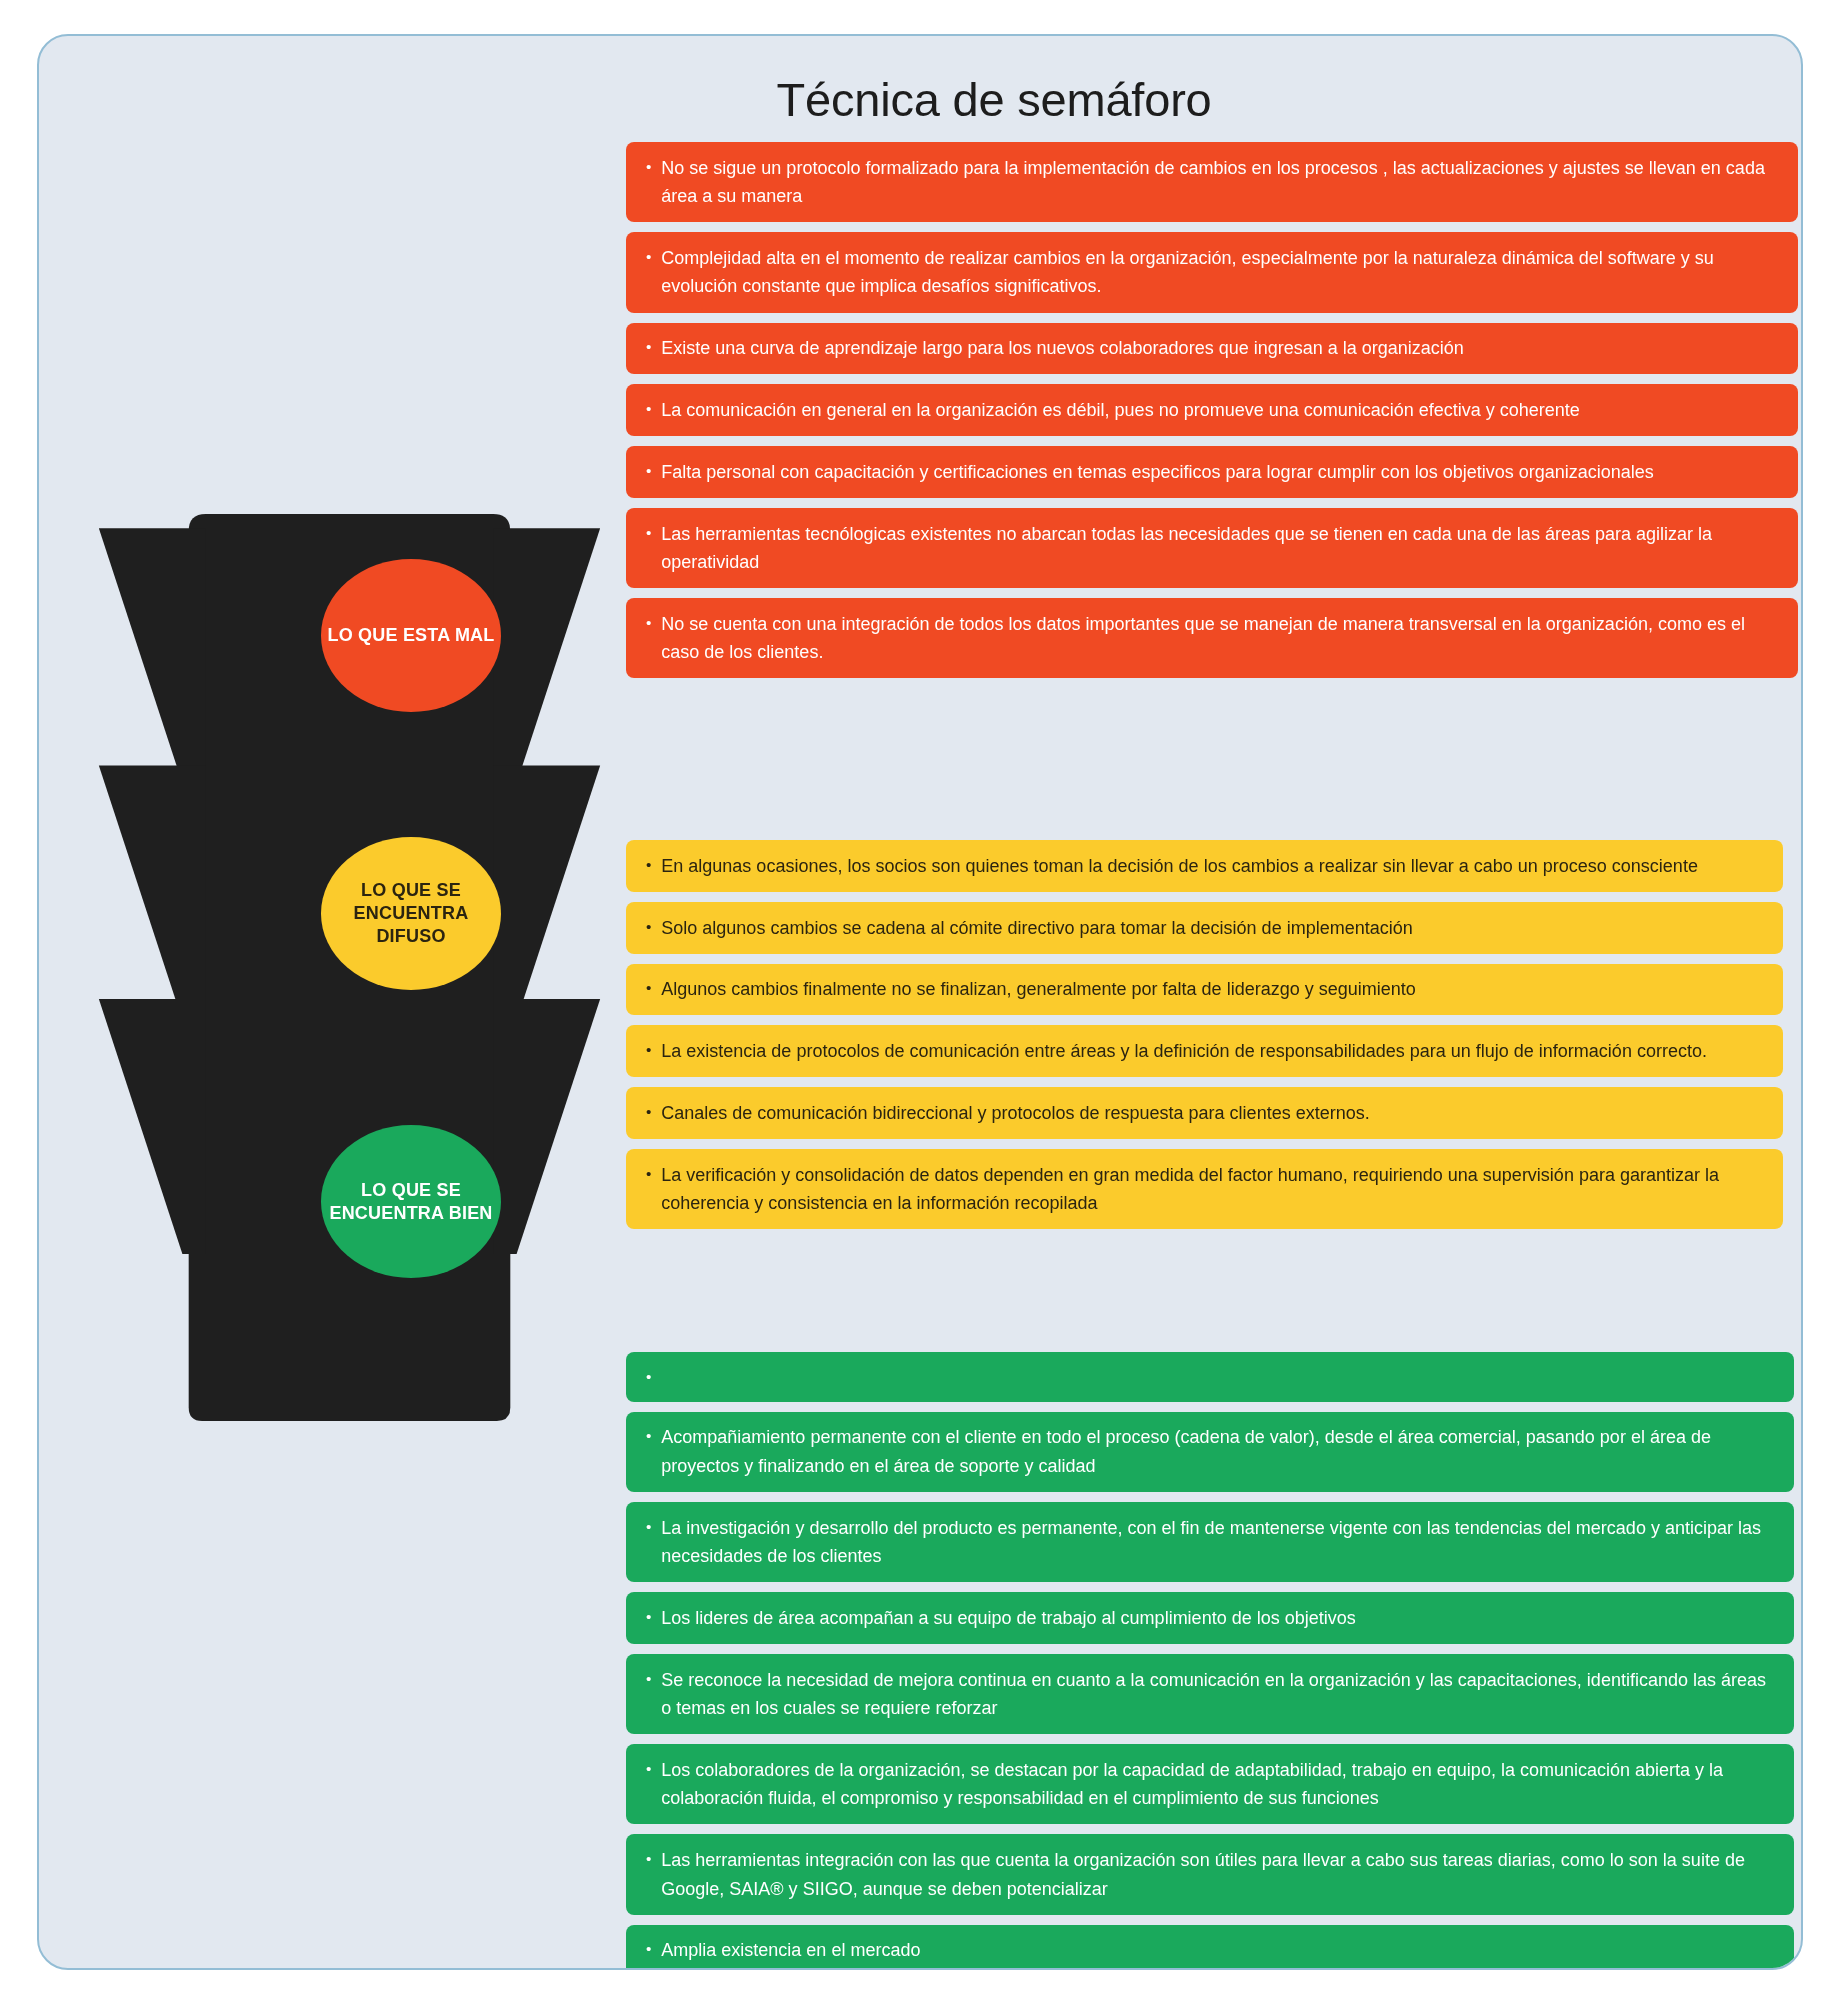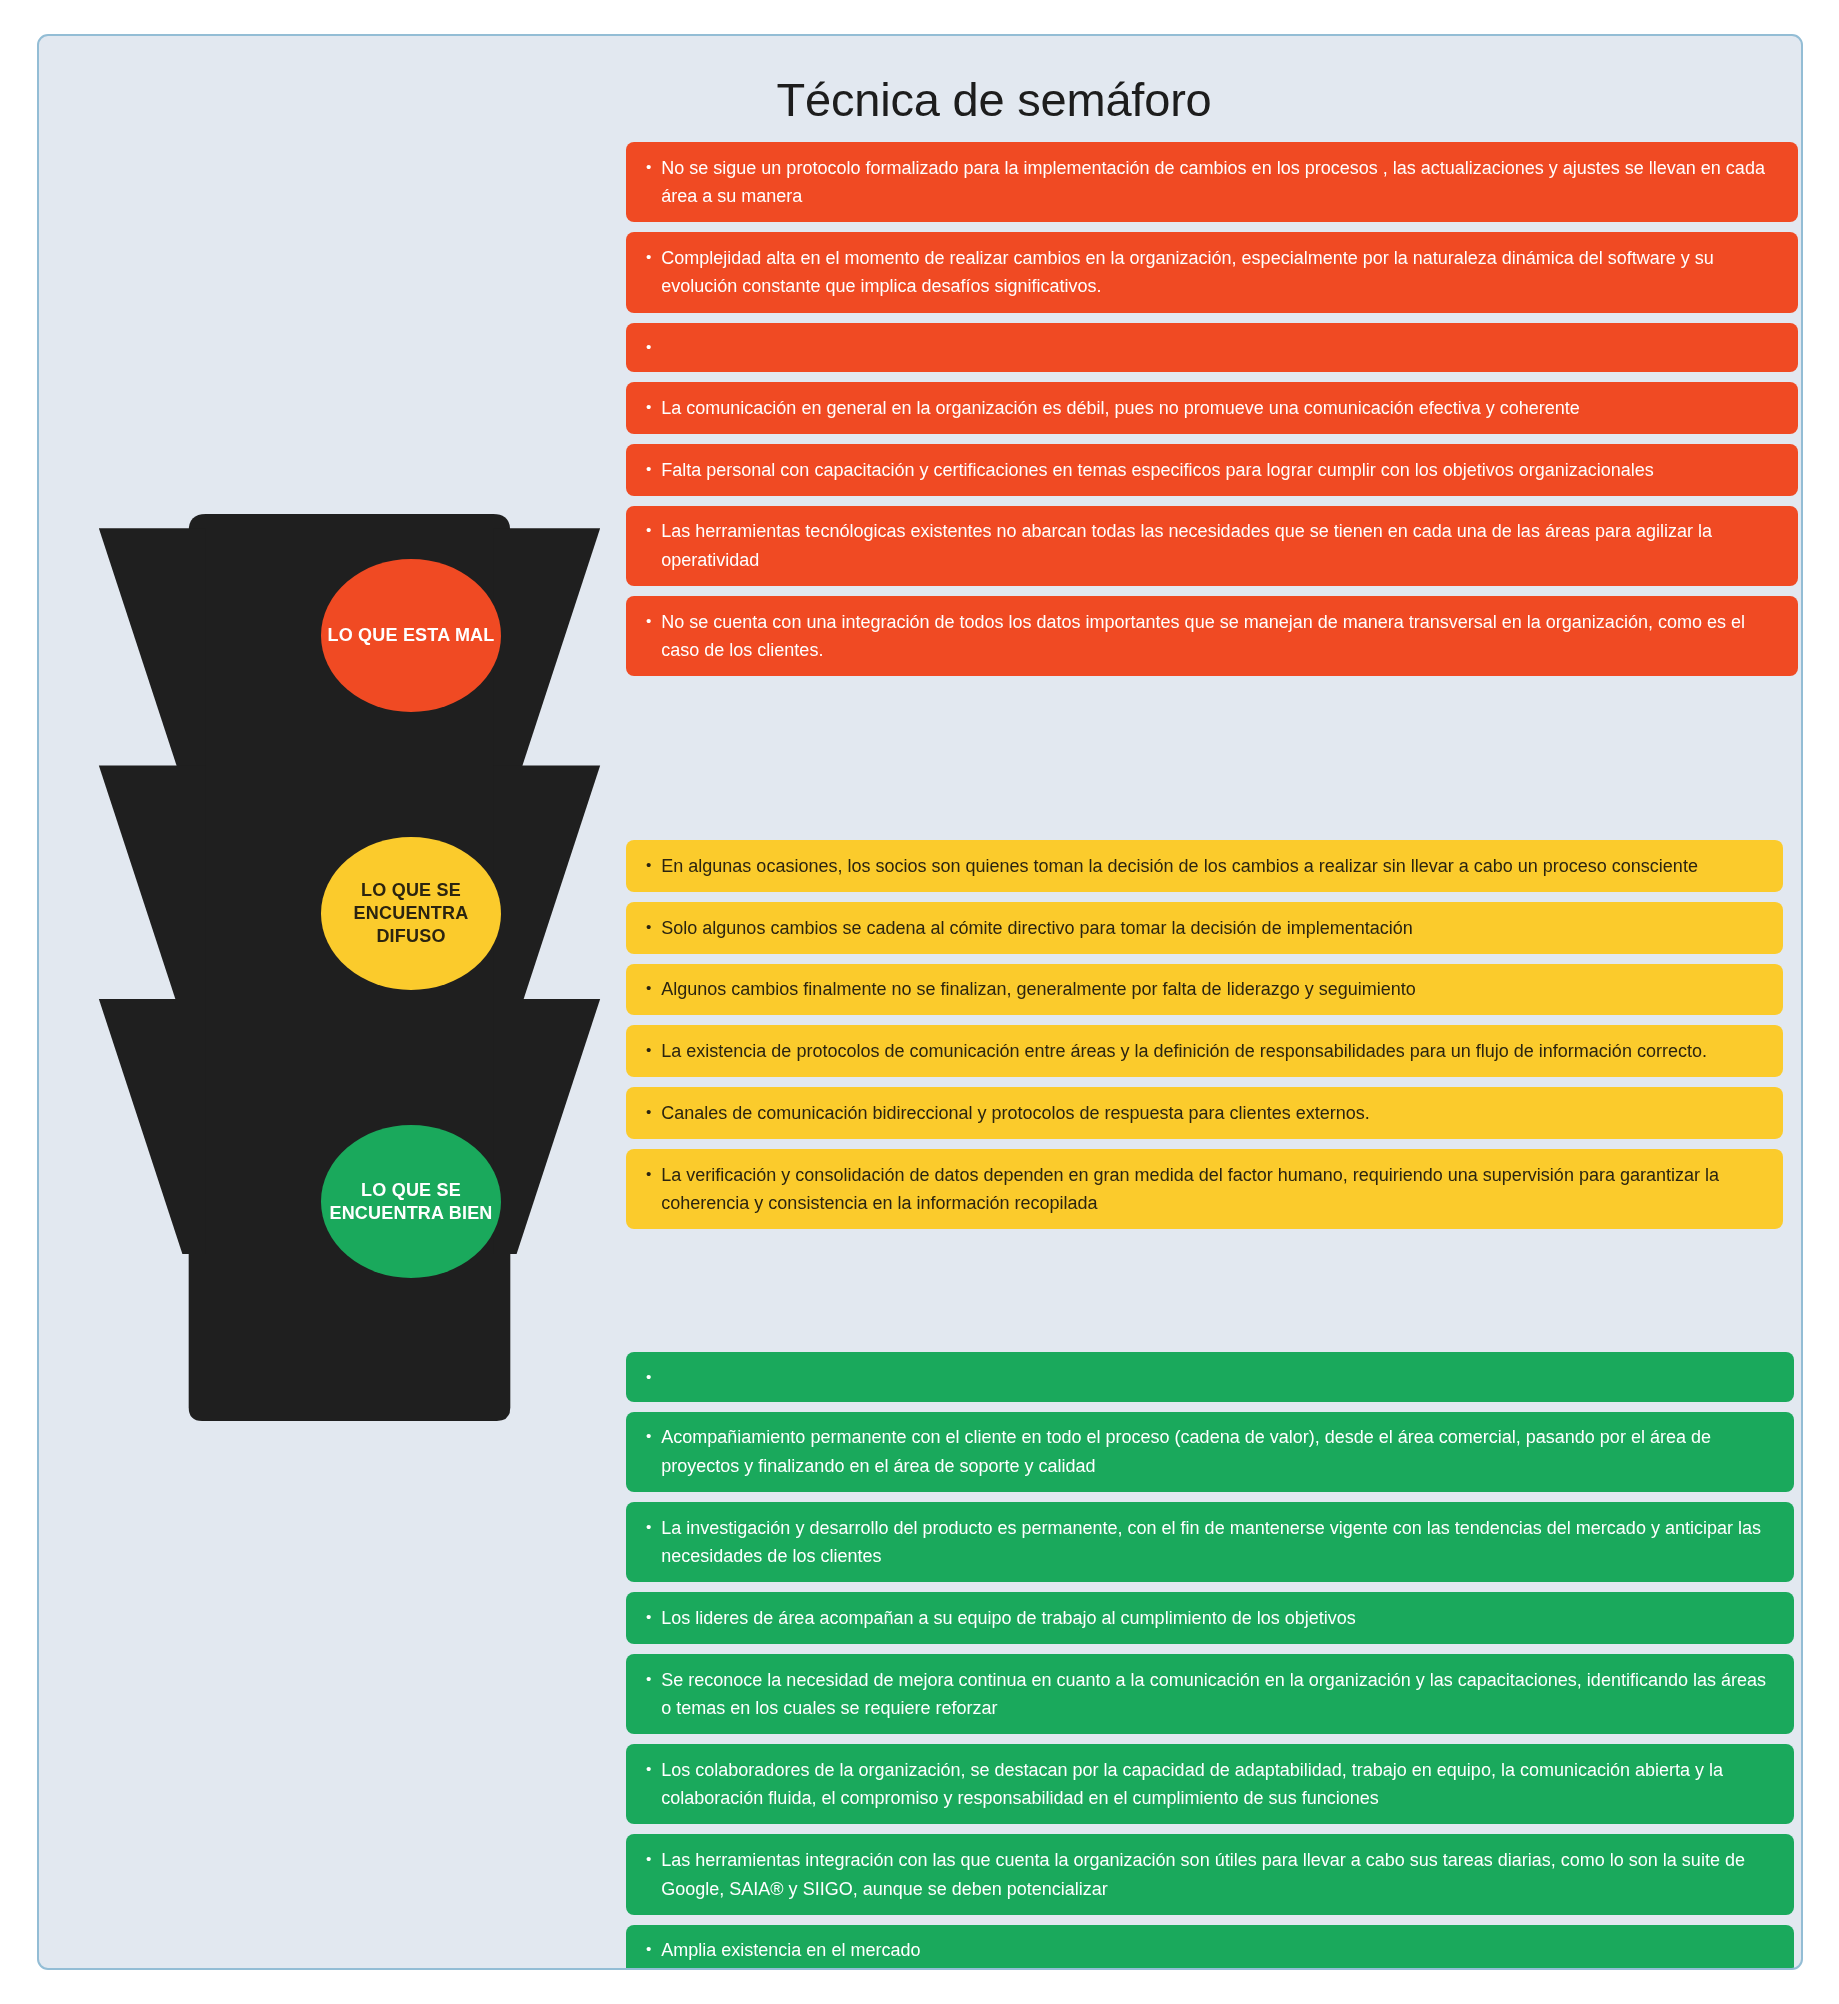--- a/index.html
+++ b/index.html
@@ -15,21 +15,21 @@
   }
 
   .page-card {
     position: absolute;
     left: 37px;
     top: 34px;
     width: 1766px;
     height: 1936px;
     background: #e2e8f0;
     border: 2.2px solid #93bdd5;
-    border-radius: 11px;
+    border-radius: 31px;
     box-sizing: border-box;
     overflow: hidden;
   }
 
   
   .title {
     position: absolute;
     left: 0;
     top: 36px;
     width: 1762px;
@@ -182,20 +182,21 @@
         <div class="item item-red">
           <span class="bullet">•</span>
           <span class="item-text">No se sigue un protocolo formalizado para la implementación de cambios en los procesos , las actualizaciones y ajustes se llevan en cada área a su manera</span>
         </div>
         <div class="item item-red">
           <span class="bullet">•</span>
           <span class="item-text">Complejidad alta en el momento de realizar cambios en la organización, especialmente por la naturaleza dinámica del software y su evolución constante que implica desafíos significativos.</span>
         </div>
         <div class="item item-red">
           <span class="bullet">•</span>
+          <span class="item-text">Existe una curva de aprendizaje largo para los nuevos colaboradores que ingresan a la organización</span>
         </div>
         <div class="item item-red">
           <span class="bullet">•</span>
           <span class="item-text">La comunicación en general en la organización es débil, pues no promueve una comunicación efectiva y coherente</span>
         </div>
         <div class="item item-red">
           <span class="bullet">•</span>
           <span class="item-text">Falta personal con capacitación y certificaciones en temas especificos para lograr cumplir con los objetivos organizacionales</span>
         </div>
         <div class="item item-red">

